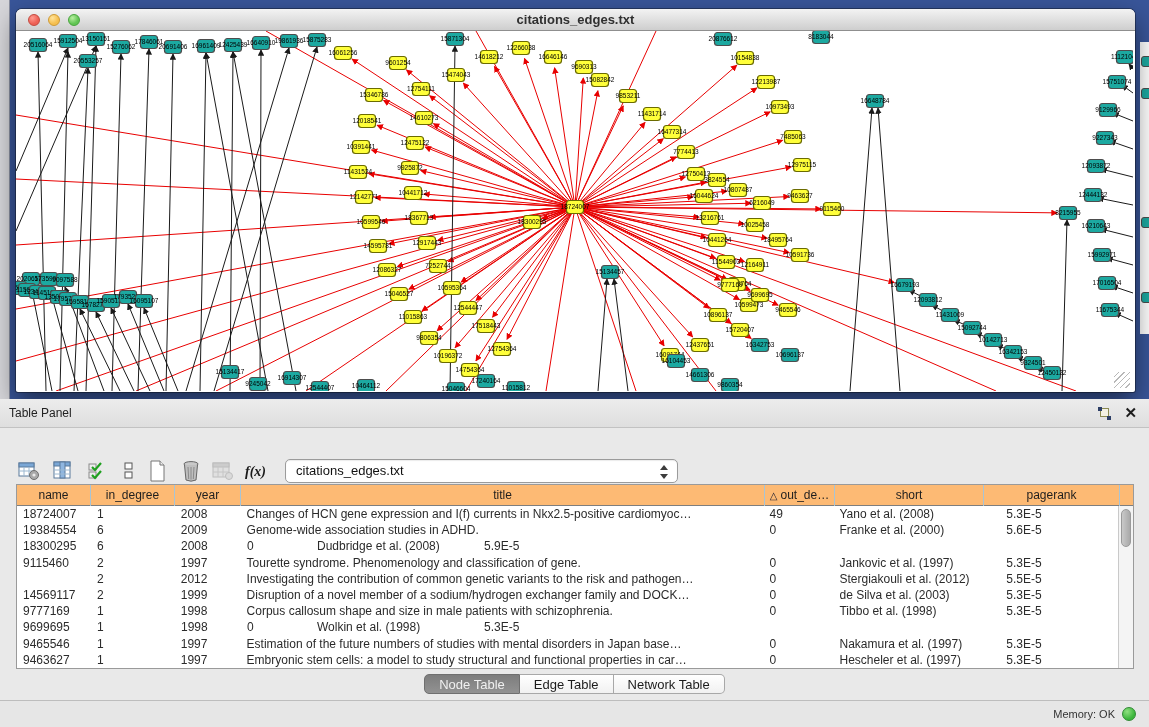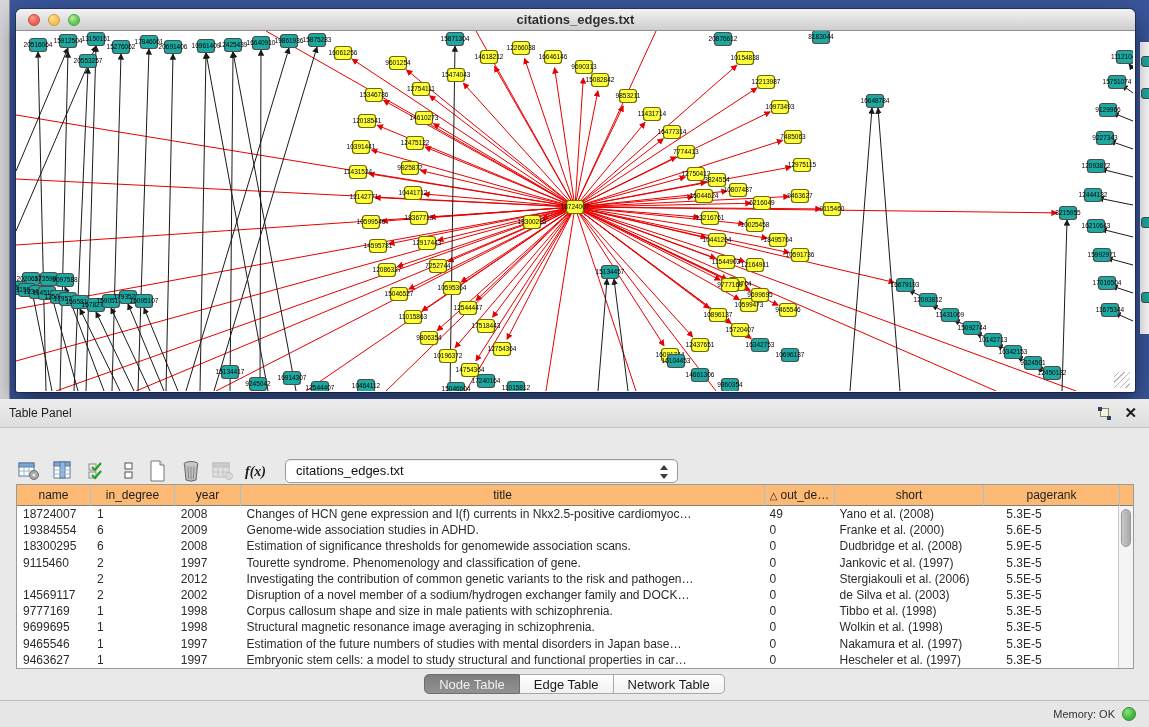--- a/index.html
+++ b/index.html
@@ -883,66 +883,64 @@
             <div class="td c2" style="width: 66px;">2009</div>
             <div class="td c3" style="width: 524px;">Genome-wide association studies in ADHD.</div>
             <div class="td c4" style="width: 70px;">0</div>
             <div class="td c5" style="width: 149px;">Franke et al. (2000)</div>
             <div class="td c6" style="width: 136px;">5.6E-5</div>
           </div>
           <div class="tr">
             <div class="td c0" style="width: 74px;">18300295</div>
             <div class="td c1" style="width: 84px;">6</div>
             <div class="td c2" style="width: 66px;">2008</div>
-            <div class="td c3" style="width: 524px;">Estimation of significance thresholds for genomewide association scans.</div>
             <div class="td c4" style="width: 70px;">0</div>
             <div class="td c5" style="width: 149px;">Dudbridge et al. (2008)</div>
             <div class="td c6" style="width: 136px;">5.9E-5</div>
           </div>
           <div class="tr">
             <div class="td c0" style="width: 74px;">9115460</div>
             <div class="td c1" style="width: 84px;">2</div>
             <div class="td c2" style="width: 66px;">1997</div>
             <div class="td c3" style="width: 524px;">Tourette syndrome. Phenomenology and classification of gene.</div>
             <div class="td c4" style="width: 70px;">0</div>
             <div class="td c5" style="width: 149px;">Jankovic et al. (1997)</div>
             <div class="td c6" style="width: 136px;">5.3E-5</div>
           </div>
           <div class="tr">
             <div class="td c0" style="width: 74px; margin-top: 20px;">22420046</div>
             <div class="td c1" style="width: 84px;">2</div>
             <div class="td c2" style="width: 66px;">2012</div>
             <div class="td c3" style="width: 524px;">Investigating the contribution of common genetic variants to the risk and pathogen…</div>
             <div class="td c4" style="width: 70px;">0</div>
-            <div class="td c5" style="width: 149px;">Stergiakouli et al. (2006)</div>
+            <div class="td c5" style="width: 149px;">Stergiakouli et al. (2012)</div>
             <div class="td c6" style="width: 136px;">5.5E-5</div>
           </div>
           <div class="tr">
             <div class="td c0" style="width: 74px;">14569117</div>
             <div class="td c1" style="width: 84px;">2</div>
-            <div class="td c2" style="width: 66px;">2002</div>
+            <div class="td c2" style="width: 66px;">1999</div>
             <div class="td c3" style="width: 524px;">Disruption of a novel member of a sodium/hydrogen exchanger family and DOCK…</div>
             <div class="td c4" style="width: 70px;">0</div>
             <div class="td c5" style="width: 149px;">de Silva et al. (2003)</div>
             <div class="td c6" style="width: 136px;">5.3E-5</div>
           </div>
           <div class="tr">
             <div class="td c0" style="width: 74px;">9777169</div>
             <div class="td c1" style="width: 84px;">1</div>
             <div class="td c2" style="width: 66px;">1998</div>
             <div class="td c3" style="width: 524px;">Corpus callosum shape and size in male patients with schizophrenia.</div>
             <div class="td c4" style="width: 70px;">0</div>
             <div class="td c5" style="width: 149px;">Tibbo et al. (1998)</div>
             <div class="td c6" style="width: 136px;">5.3E-5</div>
           </div>
           <div class="tr">
             <div class="td c0" style="width: 74px;">9699695</div>
             <div class="td c1" style="width: 84px;">1</div>
             <div class="td c2" style="width: 66px;">1998</div>
-            <div class="td c3" style="width: 524px;">Structural magnetic resonance image averaging in schizophrenia.</div>
             <div class="td c4" style="width: 70px;">0</div>
             <div class="td c5" style="width: 149px;">Wolkin et al. (1998)</div>
             <div class="td c6" style="width: 136px;">5.3E-5</div>
           </div>
           <div class="tr">
             <div class="td c0" style="width: 74px;">9465546</div>
             <div class="td c1" style="width: 84px;">1</div>
             <div class="td c2" style="width: 66px;">1997</div>
             <div class="td c3" style="width: 524px;">Estimation of the future numbers of studies with mental disorders in Japan base…</div>
             <div class="td c4" style="width: 70px;">0</div>

